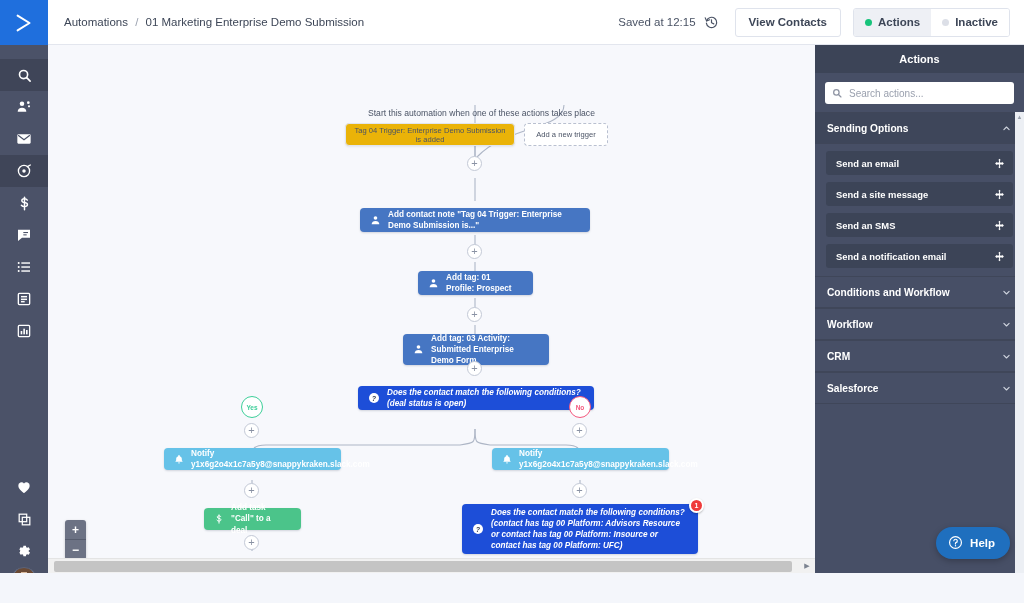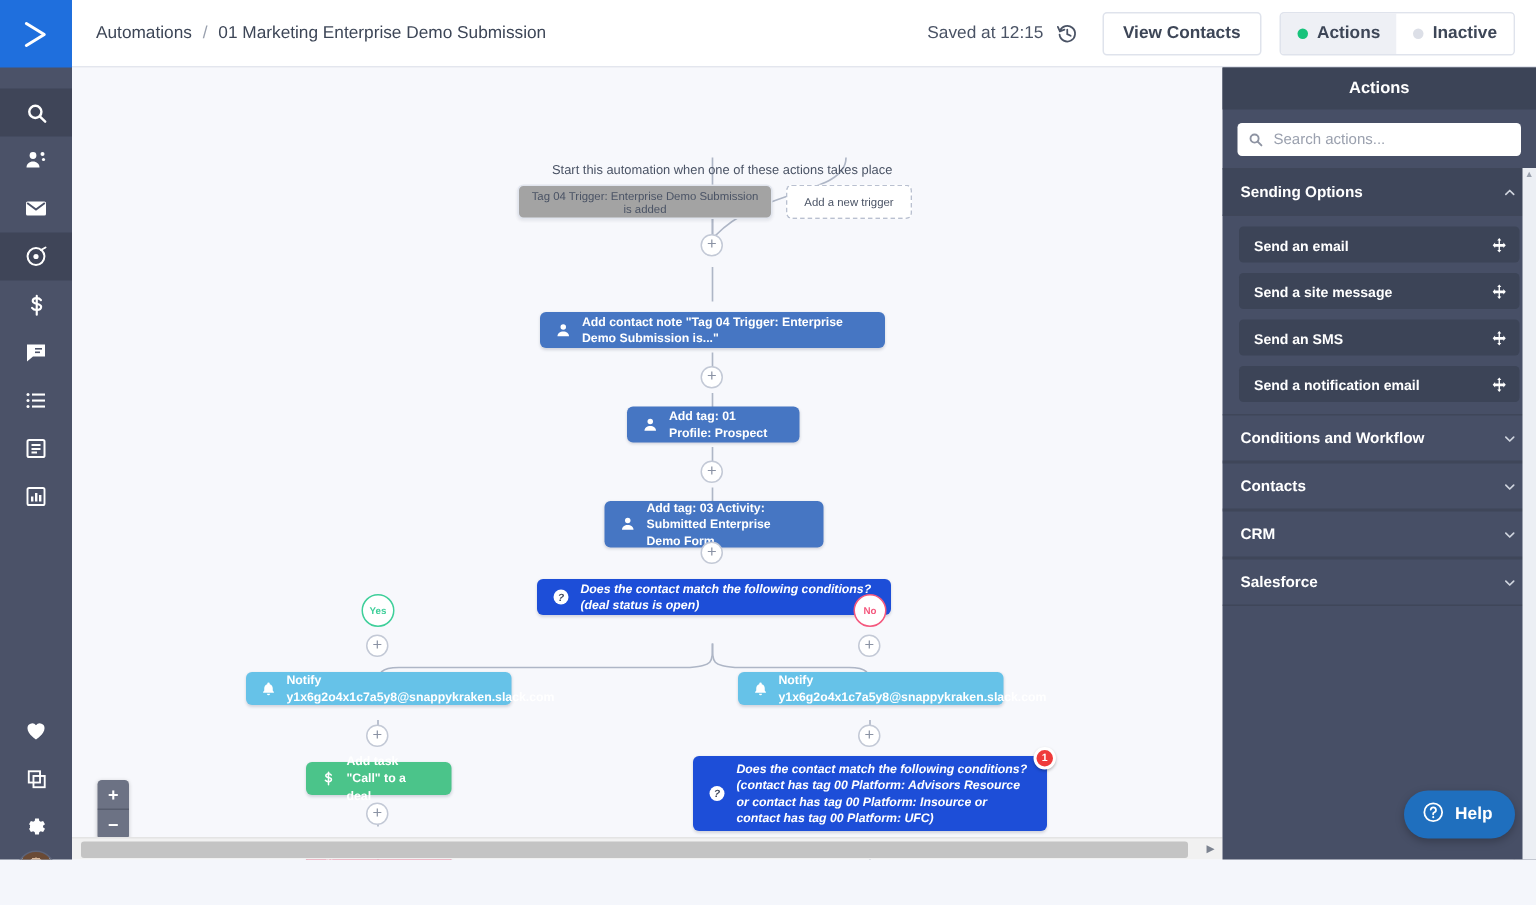--- a/index.html
+++ b/index.html
@@ -128,21 +128,21 @@
     line-height: 1.35; padding-right: 12px;
   }
   .node.blue   { background: #4676c3; }
   .node.cyan   { background: #66c2e8; }
   .node.green  { background: #4bc48a; }
   .node.pink   { background: #e05876; }
   .node.dark   { background: #1d4ed8; font-style: italic; }
 
   .trigger-card {
     position: absolute;
-    background: #a3a3a3;
+    background: #eab308;
     border: 1px solid #e1e5ee;
     border-radius: 4px;
     box-shadow: 0 1px 2px rgba(40,50,80,.09);
     display: flex; align-items: center; justify-content: center;
     font-size: 7.6px; color: #4a5365;
     padding: 0 8px; text-align: center;
     cursor: pointer;
   }
   .trigger-card.dashed {
     border: 1px dashed #b9c0d0; background: #ffffff; box-shadow: none;
@@ -688,21 +688,21 @@
       <div class="group-head">
         <span>Conditions and Workflow</span>
         <span class="chev">
           <svg width="9" height="9" viewBox="0 0 24 24" fill="none" stroke="#cfd4de" stroke-width="3" stroke-linecap="round" stroke-linejoin="round">
               <polyline points="5,9 12,16 19,9"></polyline>
             </svg>
         </span>
       </div>
 
       <div class="group-head">
-        <span>Contacts</span>
+        <span>Workflow</span>
         <span class="chev">
           <svg width="9" height="9" viewBox="0 0 24 24" fill="none" stroke="#cfd4de" stroke-width="3" stroke-linecap="round" stroke-linejoin="round">
               <polyline points="5,9 12,16 19,9"></polyline>
             </svg>
         </span>
       </div>
 
       <div class="group-head">
         <span>CRM</span>
         <span class="chev">

